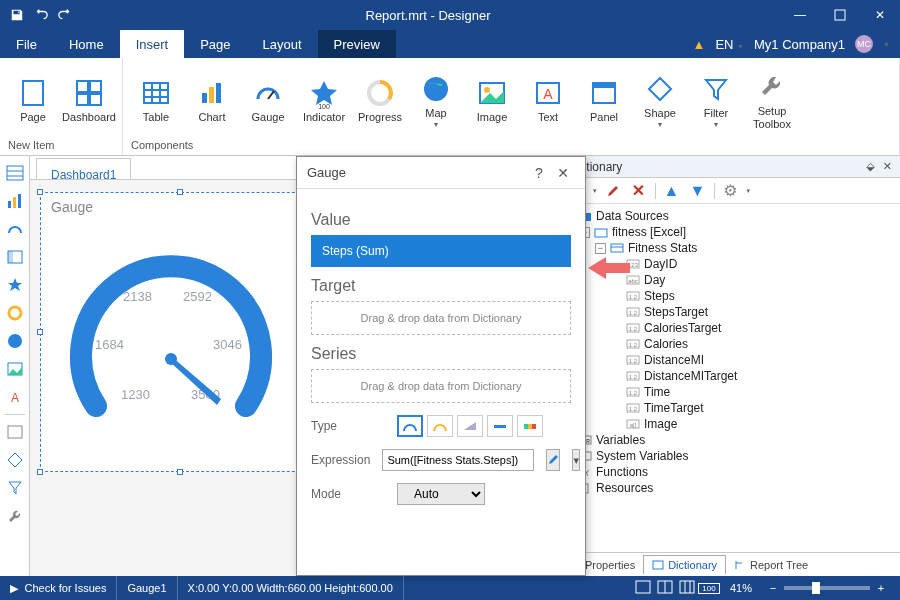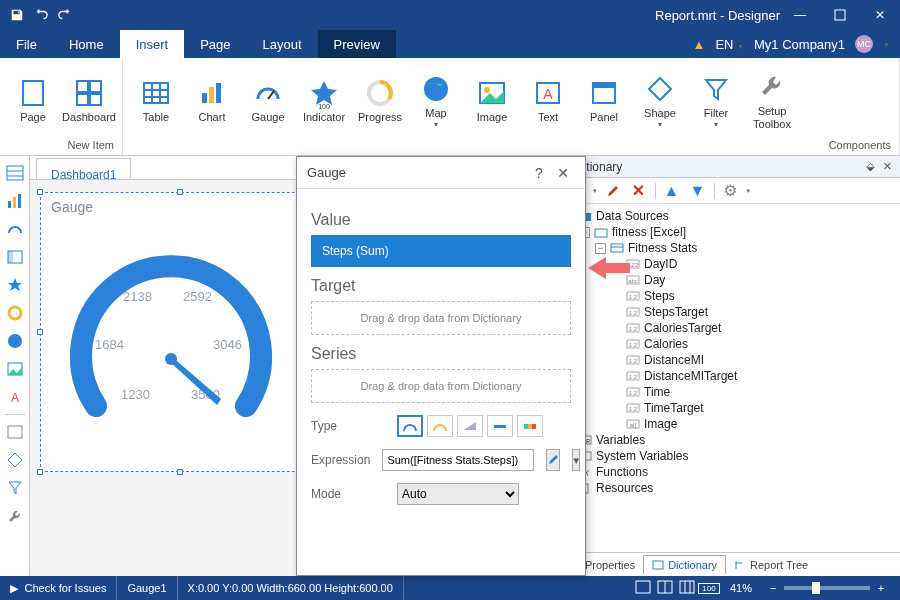--- a/index.html
+++ b/index.html
@@ -2,37 +2,37 @@
 <html><head>
 <meta charset="utf-8">
 <style>
   * { box-sizing: border-box; margin: 0; padding: 0; font-family: "Segoe UI", Tahoma, sans-serif; }
   html, body { width: 900px; height: 600px; overflow: hidden; background: #fff; }
   
   
   .titlebar { height: 30px; background: #19478a; color: #fff; display: flex; align-items: center; font-size: 12px; }
   .titlebar .qat { display: flex; gap: 2px; padding-left: 6px; }
   .titlebar .qat-btn { width: 22px; height: 22px; display: flex; align-items: center; justify-content: center; cursor: pointer; }
-  .titlebar .title { flex: 1; text-align: right; font-size: 13px; }
+  .titlebar .title { flex: 1; text-align: center; font-size: 13px; }
   .titlebar .win-btns { display: flex; }
   .titlebar .win-btn { width: 40px; height: 30px; display: flex; align-items: center; justify-content: center; cursor: pointer; }
   
   
   .menubar { height: 28px; background: #19478a; color: #fff; display: flex; align-items: stretch; font-size: 13px; }
   .menubar .tab { padding: 0 16px; display: flex; align-items: center; cursor: pointer; }
   .menubar .tab.active { background: #fff; color: #19478a; }
   .menubar .spacer { flex: 1; }
   .menubar .right { display: flex; align-items: center; gap: 10px; padding-right: 10px; }
   .avatar { width: 18px; height: 18px; border-radius: 50%; background: #c0a0d0; color: #fff; font-size: 9px; display: flex; align-items: center; justify-content: center; }
   
   
   .ribbon { height: 98px; background: #fff; border-bottom: 1px solid #c8c8c8; display: flex; }
   .ribbon-group { border-right: 1px solid #e0e0e0; padding: 4px 8px 2px; display: flex; flex-direction: column; }
   .ribbon-group .items { display: flex; gap: 6px; flex: 1; }
-  .ribbon-group .label { text-align: right; font-size: 11px; color: #555; padding-bottom: 2px; }
+  .ribbon-group .label { text-align: left; font-size: 11px; color: #555; padding-bottom: 2px; }
   .ribbon-item { display: flex; flex-direction: column; align-items: center; justify-content: center; width: 50px; cursor: pointer; font-size: 11px; color: #333; gap: 2px; text-align: center; line-height: 1.1; }
   .ribbon-item svg { width: 32px; height: 32px; }
   .dd-arrow { font-size: 7px; color: #666; }
   
   
   .main { display: flex; height: 420px; }
   .left-toolbar { width: 30px; background: #fff; border-right: 1px solid #c8c8c8; display: flex; flex-direction: column; align-items: center; gap: 6px; padding-top: 6px; }
   .left-toolbar .tb-btn { width: 22px; height: 22px; display: flex; align-items: center; justify-content: center; cursor: pointer; }
   
   .canvas-area { flex: 1; background: #fff; position: relative; display: flex; flex-direction: column; }
@@ -55,21 +55,21 @@
   .field-label { margin: 10px 0 6px; font-size: 16px; color: #666; }
   .value-box { background: #1e7fd6; color: #fff; padding: 8px 10px; font-size: 12px; border: 1px solid #1e7fd6; }
   .drop-box { border: 1px dashed #bbb; padding: 10px; text-align: center; font-size: 11px; color: #888; }
   .row { display: flex; align-items: center; gap: 12px; margin-top: 12px; }
   .row .lbl { width: 74px; font-size: 12px; color: #666; }
   .type-opts { display: flex; gap: 4px; }
   .type-opt { width: 26px; height: 22px; border: 1px solid #ccc; display: flex; align-items: center; justify-content: center; cursor: pointer; }
   .type-opt.sel { border-color: #2a82da; box-shadow: 0 0 0 1px #2a82da inset; }
   .expr-input { flex: 1; border: 1px solid #aaa; padding: 3px 4px; font-size: 11px; height: 22px; background: #fff; }
   .icon-btn { width: 22px; height: 22px; border: 1px solid #aaa; background: #eaeaea; display: flex; align-items: center; justify-content: center; cursor: pointer; font-size: 11px; }
-  .select { border: 1px solid #aaa; background: #eaeaea; height: 22px; padding: 0 0; font-size: 12px; width: 122px; }
+  .select { border: 1px solid #aaa; background: #eaeaea; height: 22px; padding: 0 12px; font-size: 12px; width: 88px; }
   
   .arrow-pointer { position: absolute; top: 255px; left: 588px; z-index: 11; }
   
   
   .dict-panel { width: 340px; border-left: 1px solid #c8c8c8; display: flex; flex-direction: column; }
   .dict-header { height: 22px; background: #eef3fa; border-bottom: 1px solid #c8c8c8; display: flex; align-items: center; padding: 0 8px; font-size: 12px; color: #2a5; color:#333; }
   .dict-header .spacer { flex: 1; }
   .dict-toolbar { height: 26px; border-bottom: 1px solid #ddd; display: flex; align-items: center; gap: 6px; padding: 0 6px; }
   .dict-toolbar .tbtn { width: 20px; height: 20px; display: flex; align-items: center; justify-content: center; cursor: pointer; }
   .tree { flex: 1; overflow: auto; font-size: 12px; padding: 4px 2px; }

